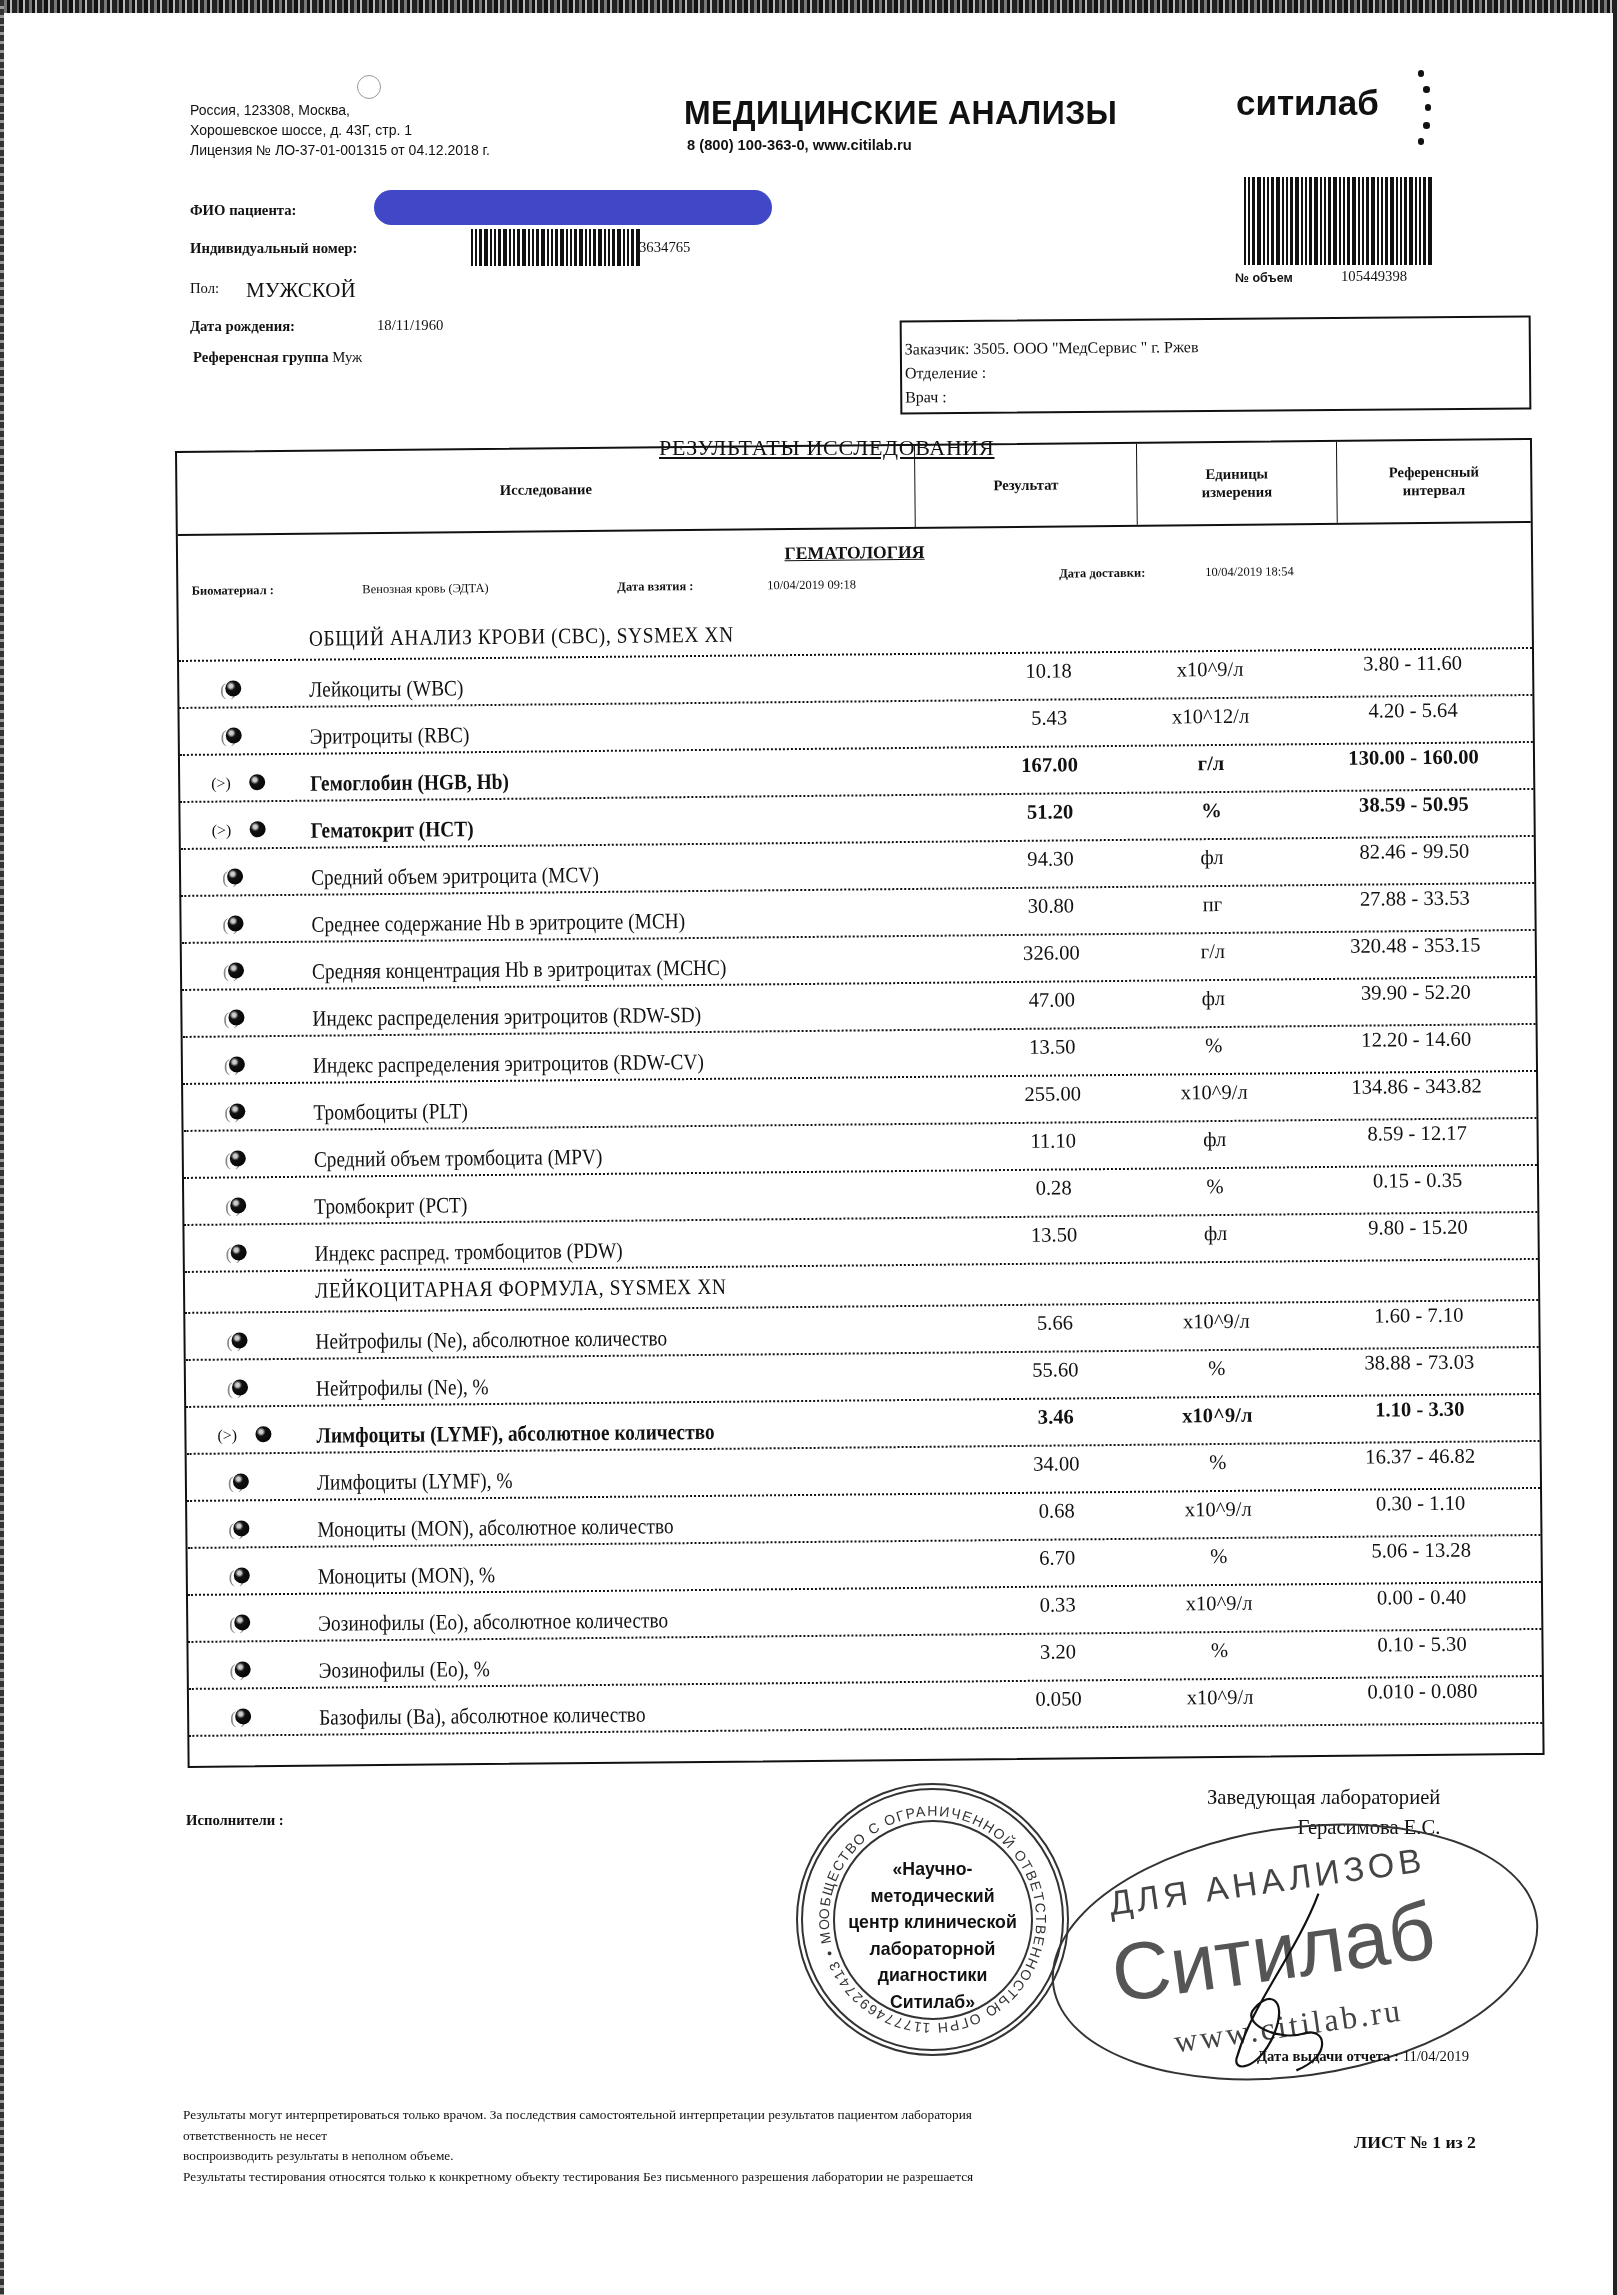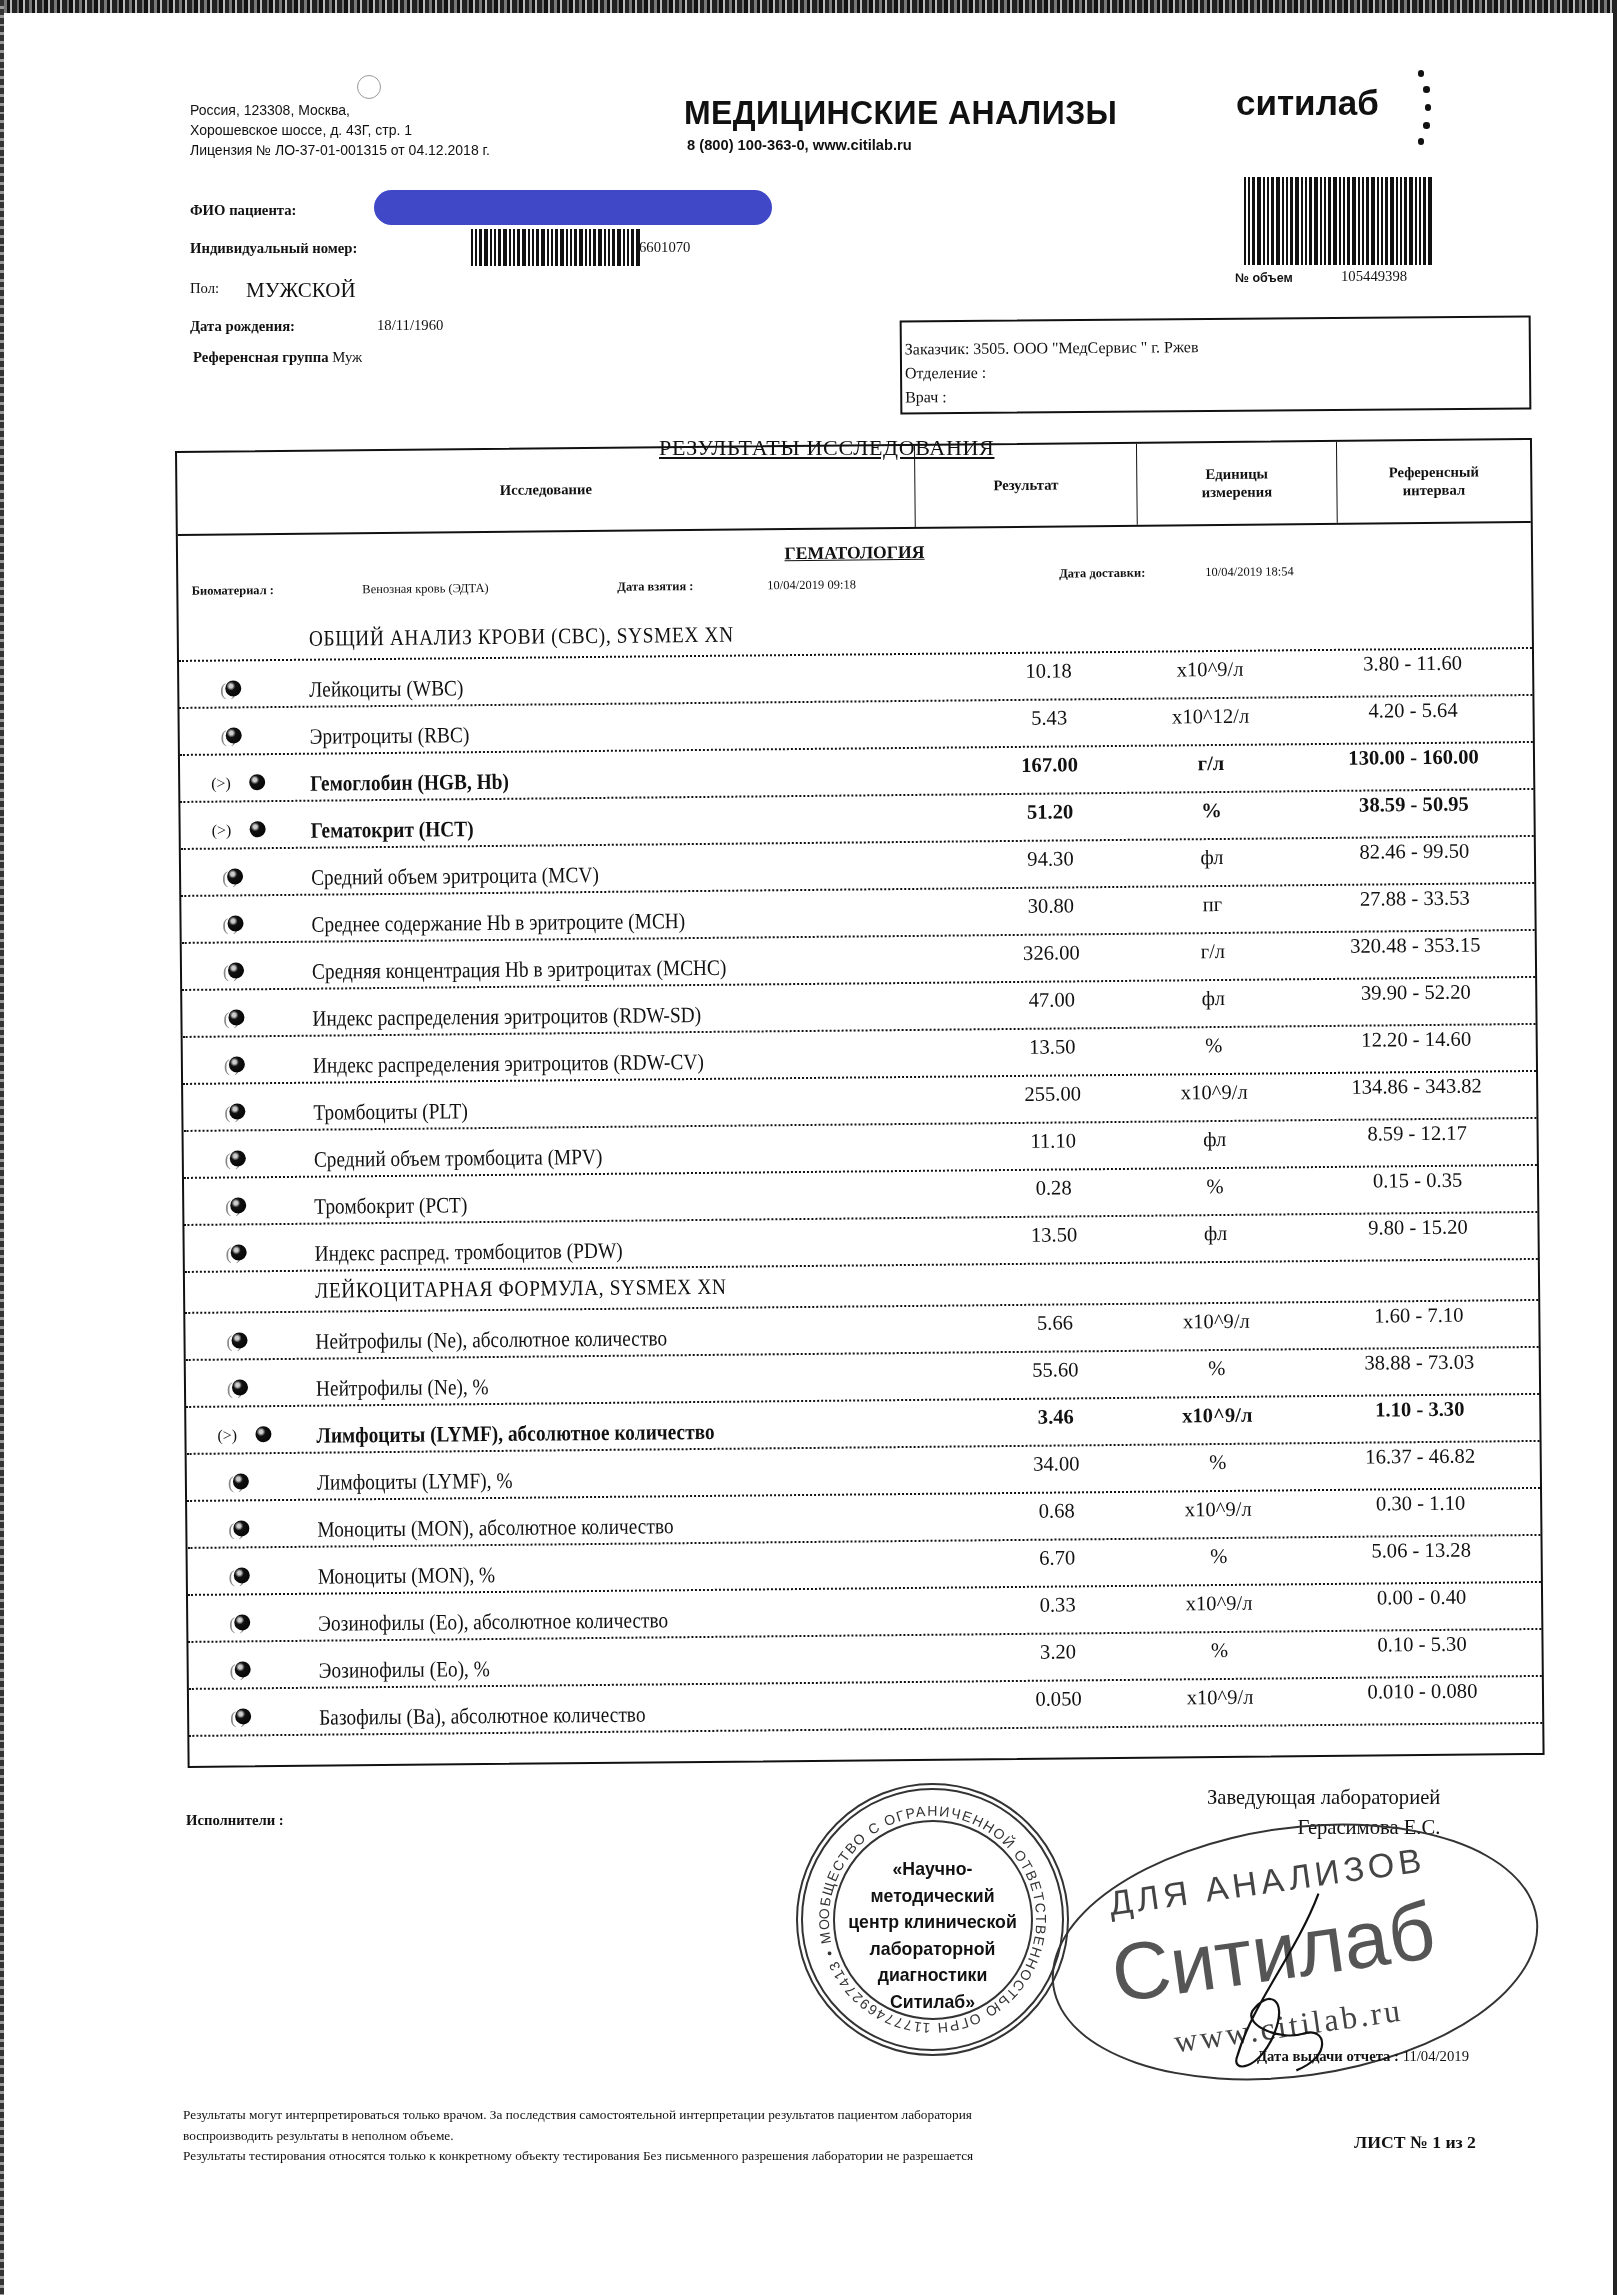--- a/index.html
+++ b/index.html
@@ -175,21 +175,21 @@
     <i style="width: 3.7px;"></i>
     <i style="width: 1.5px;"></i>
     <i style="width: 2.2px;"></i>
     <i style="width: 2.9px;"></i>
     <i style="width: 3.7px;"></i>
     <i style="width: 1.5px;"></i>
     <i style="width: 2.2px;"></i>
     <i style="width: 2.9px;"></i>
     <i style="width: 3.7px;"></i>
   </div>
-<div class="abs" style="left:639px;top:239px;font-size:14.7px;">6601070</div>
+<div class="abs" style="left:639px;top:239px;font-size:14.7px;">3634765</div>
 <div class="abs field-label" style="left:190px;top:280px;font-weight:normal;">Пол:</div>
 <div class="abs" style="left:246px;top:278px;font-size:21px;">МУЖСКОЙ</div>
 <div class="abs field-label" style="left:190px;top:318px;">Дата рождения:</div>
 <div class="abs" style="left:377px;top:317px;font-size:14.7px;">18/11/1960</div>
 <div class="abs field-label" style="left:193px;top:349px;">
   <span>Референсная группа</span>
   <span style="font-weight:normal;">Муж</span>
 </div>
 
 <div class="abs client-box">
@@ -448,17 +448,18 @@
   <path d="M150,10 C120,90 60,160 40,230 C30,255 70,250 90,200 C110,150 80,140 60,170 C50,190 100,210 130,200 C160,190 170,230 120,250" fill="none" stroke="#111" stroke-width="3"></path>
 </svg>
 
 <div class="abs issue-date">
   <span>Дата выдачи отчета :</span>
   <span style="font-weight:normal;">11/04/2019</span>
 </div>
 
 <div class="abs disclaimer">
   <div>Результаты могут интерпретироваться только врачом. За последствия самостоятельной интерпретации результатов пациентом лаборатория</div>
+  <div>ответственность не несет</div>
   <div>воспроизводить результаты в неполном объеме.</div>
   <div>Результаты тестирования относятся только к конкретному объекту тестирования Без письменного разрешения лаборатории не разрешается</div>
 </div>
 <div class="abs sheet">ЛИСТ № 1 из 2</div>
 
 
 </body></html>

